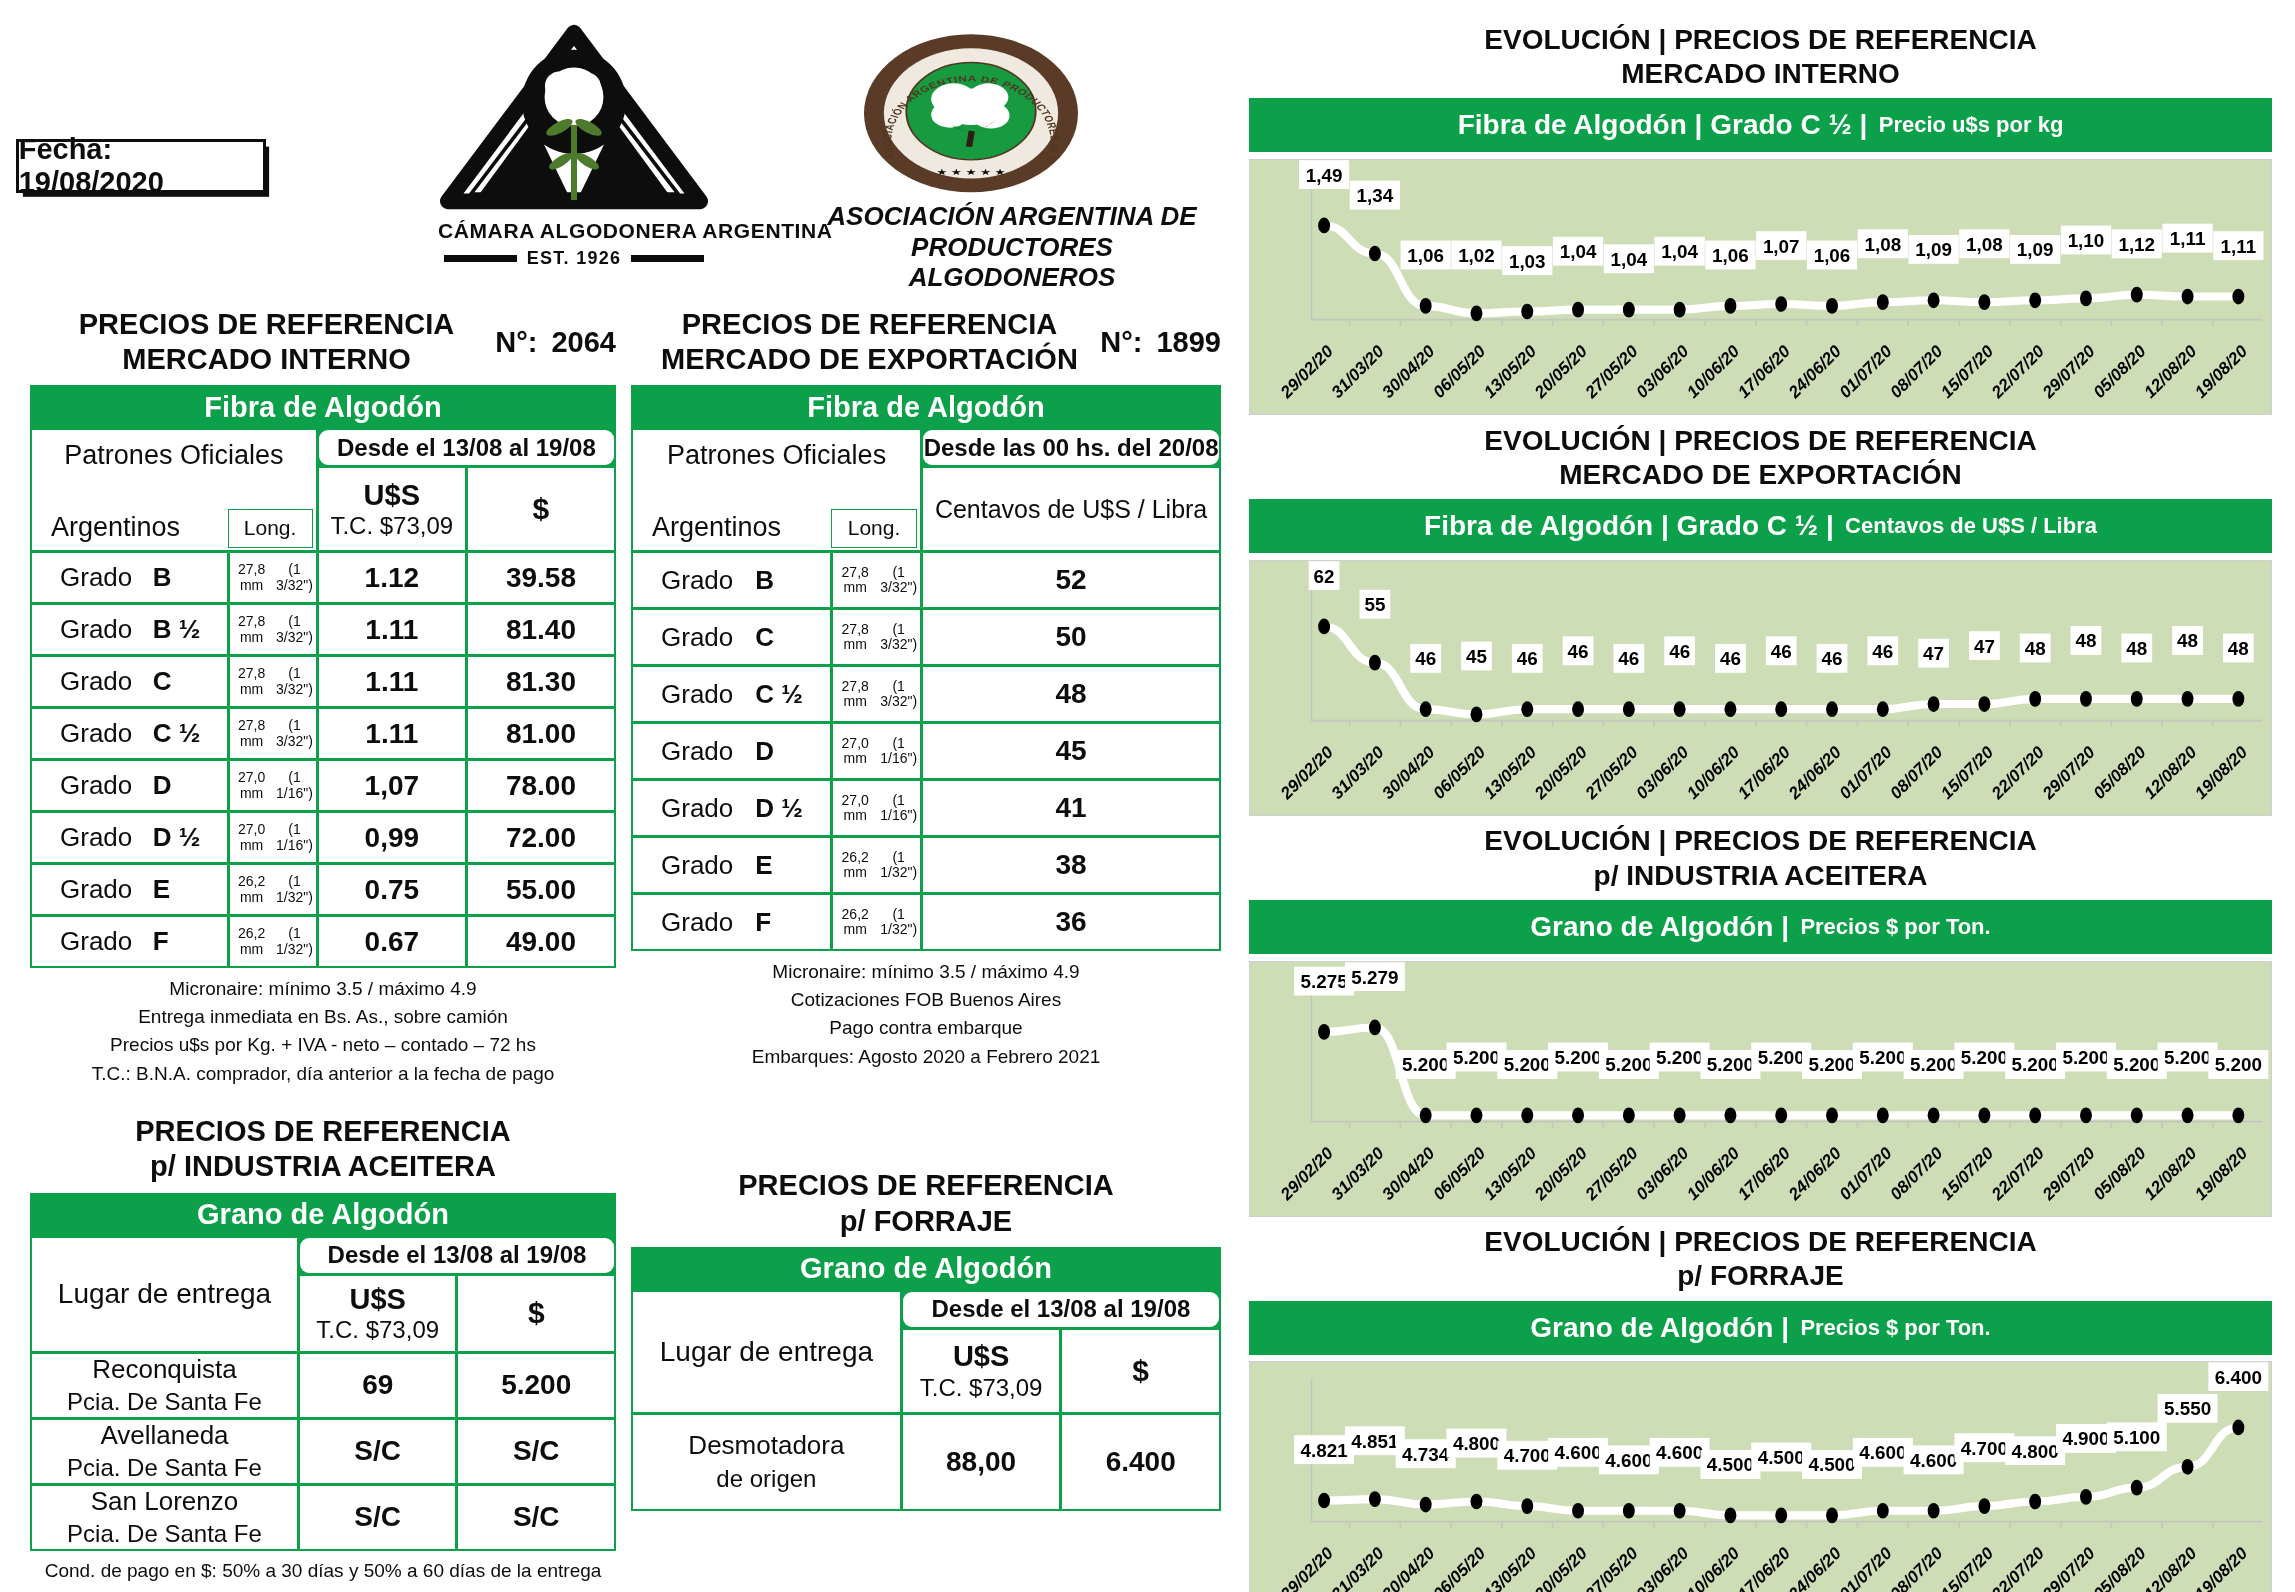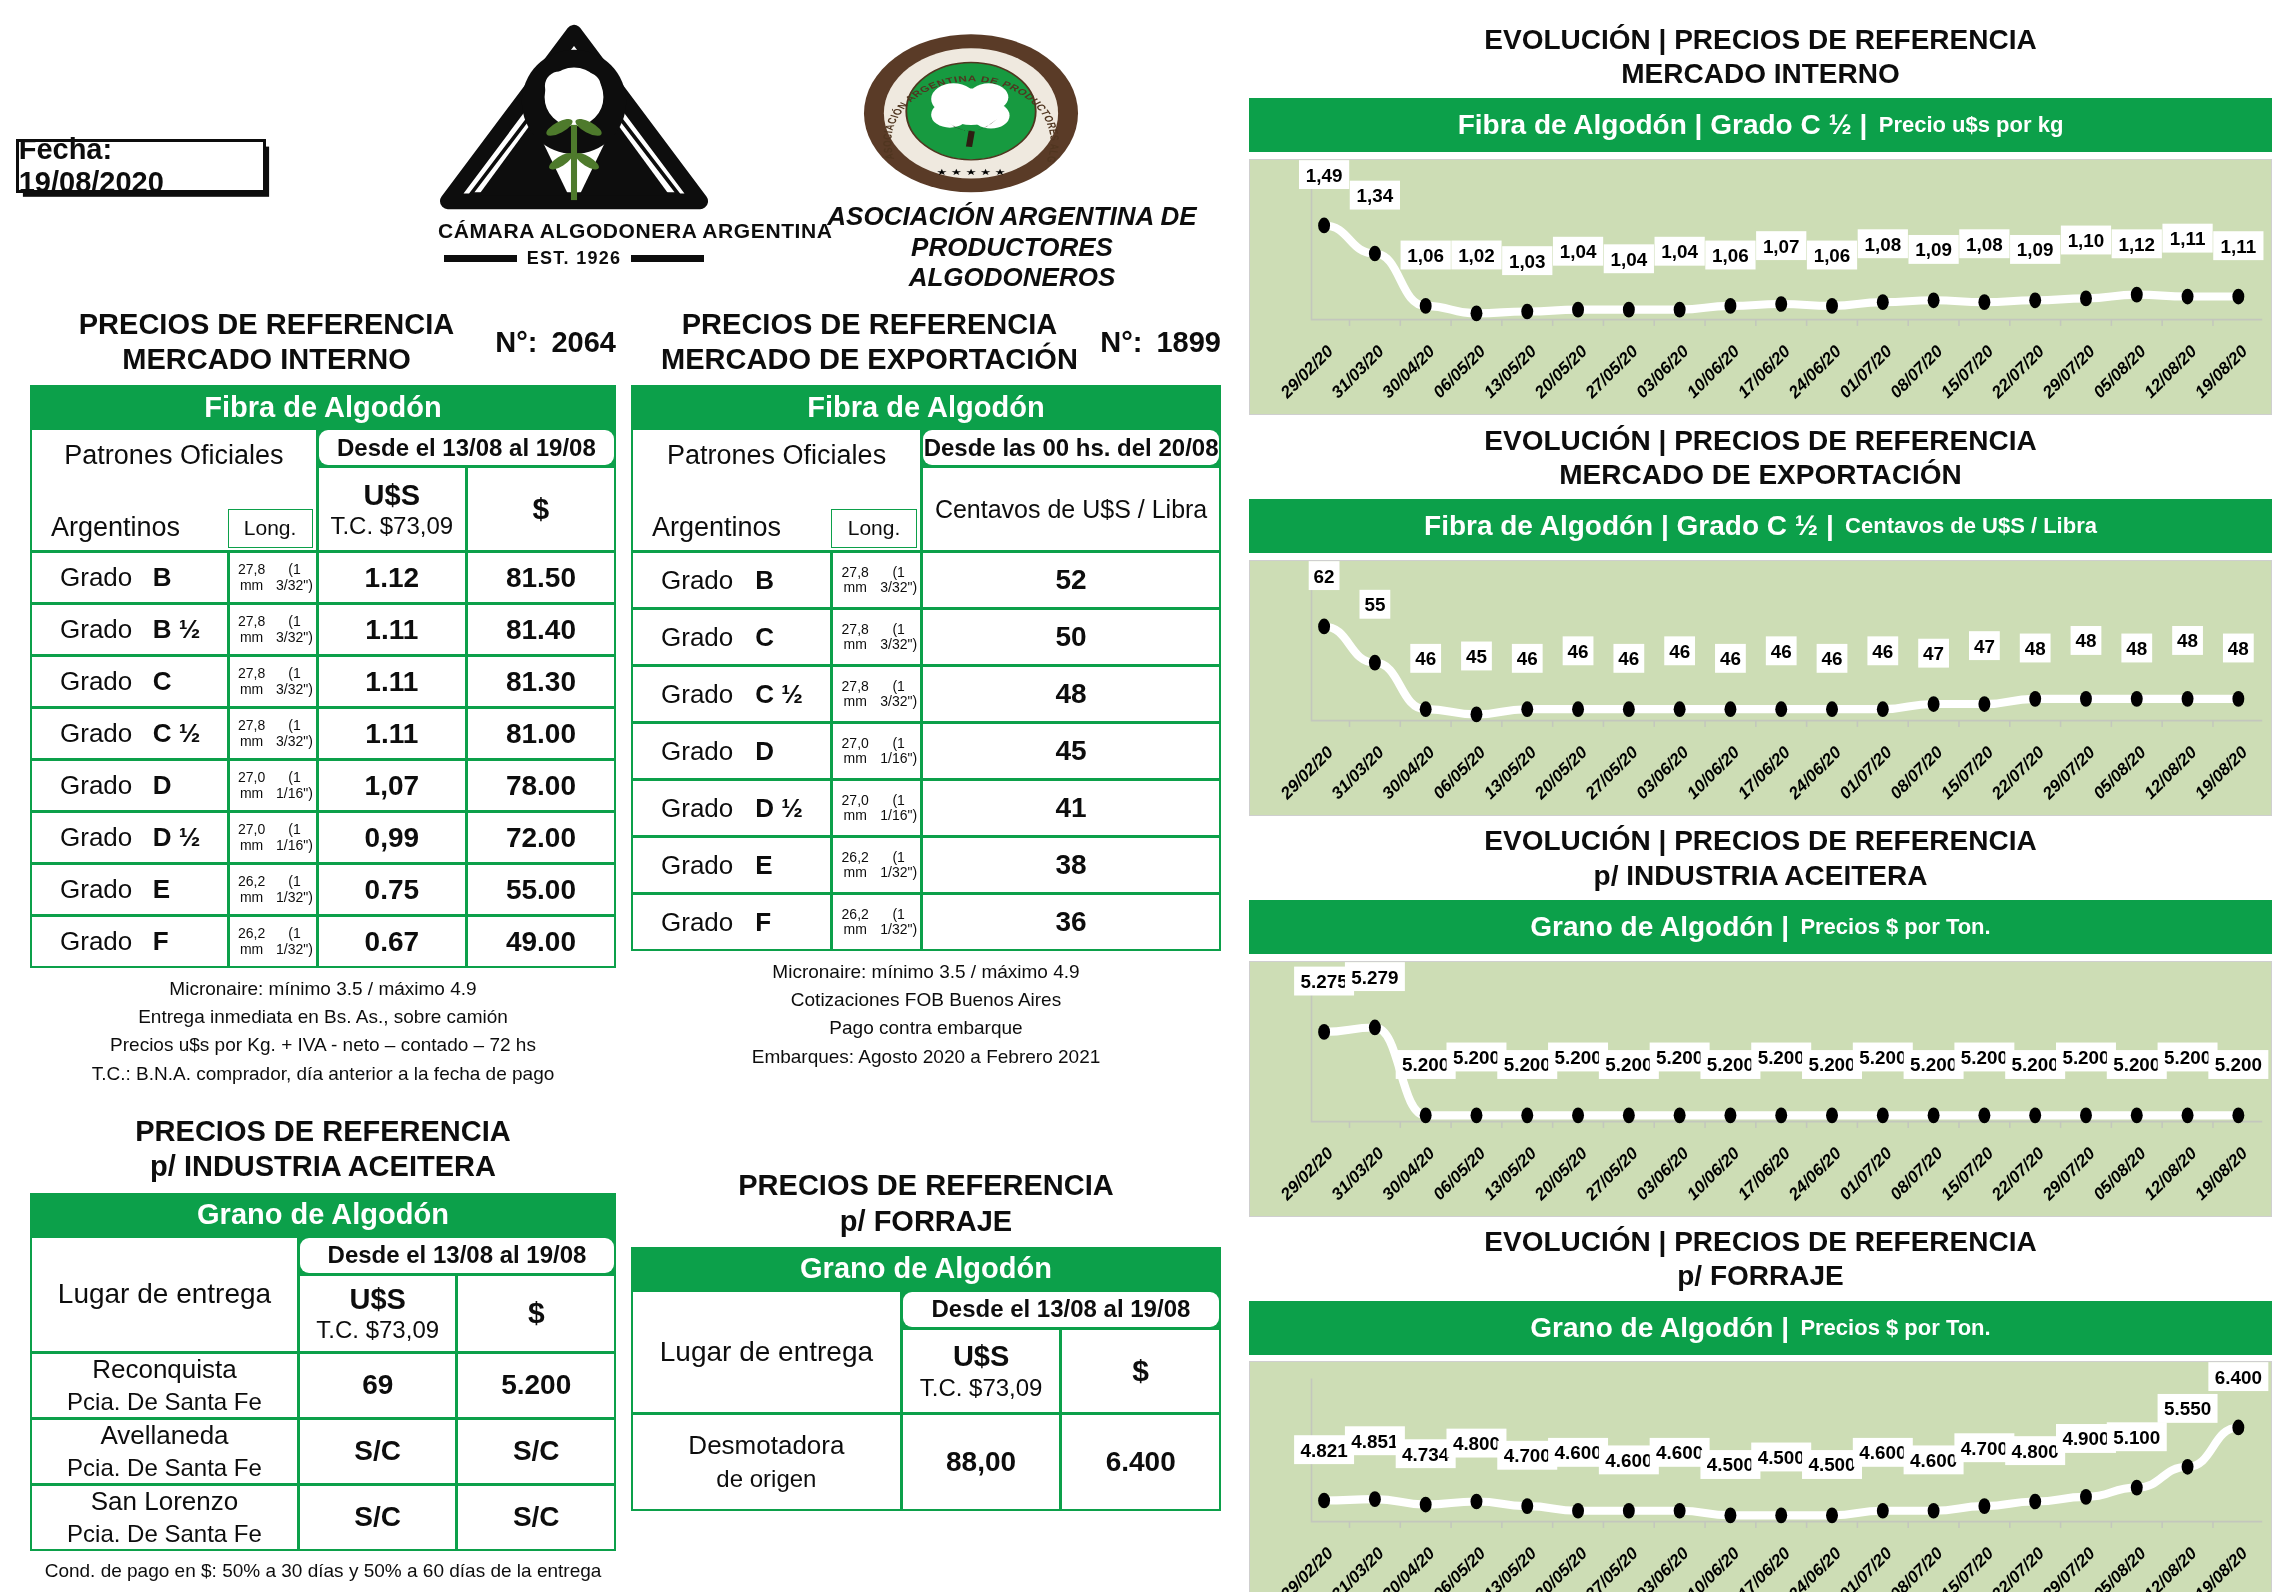--- a/index.html
+++ b/index.html
@@ -193,21 +193,21 @@
             <div class="trow">
               <div class="cell c-grado">
                 <span>Grado</span>
                 <span class="letra">B</span>
               </div>
               <div class="cell c-long">
                 <div>27,8 mm</div>
                 <div>(1 3/32")</div>
               </div>
               <div class="cell c-val">1.12</div>
-              <div class="cell c-val">81.50</div>
+              <div class="cell c-val">39.58</div>
             </div>
           
             <div class="trow">
               <div class="cell c-grado">
                 <span>Grado</span>
                 <span class="letra">B ½</span>
               </div>
               <div class="cell c-long">
                 <div>27,8 mm</div>
                 <div>(1 3/32")</div>

